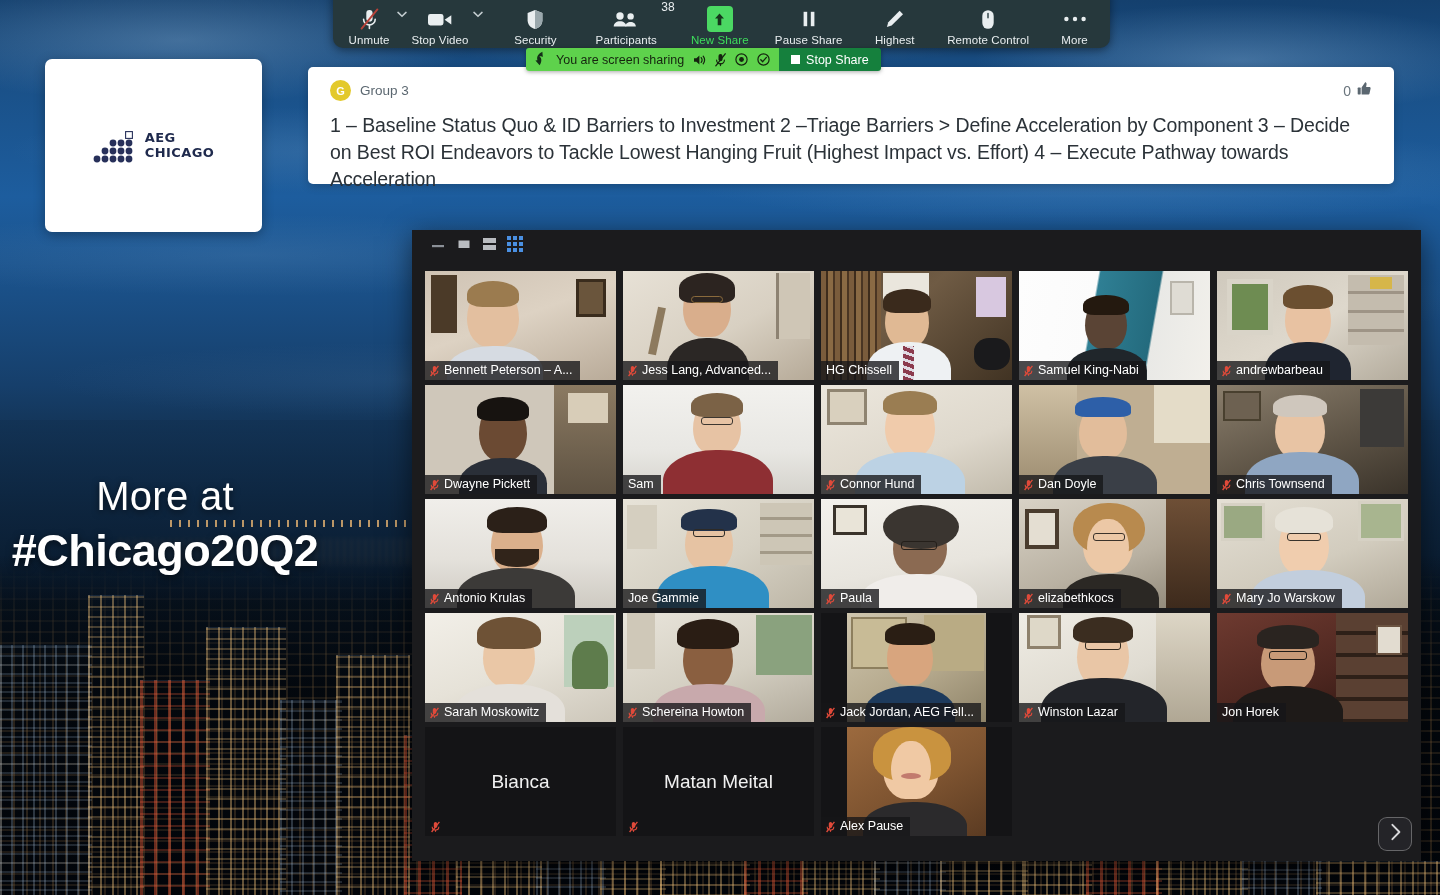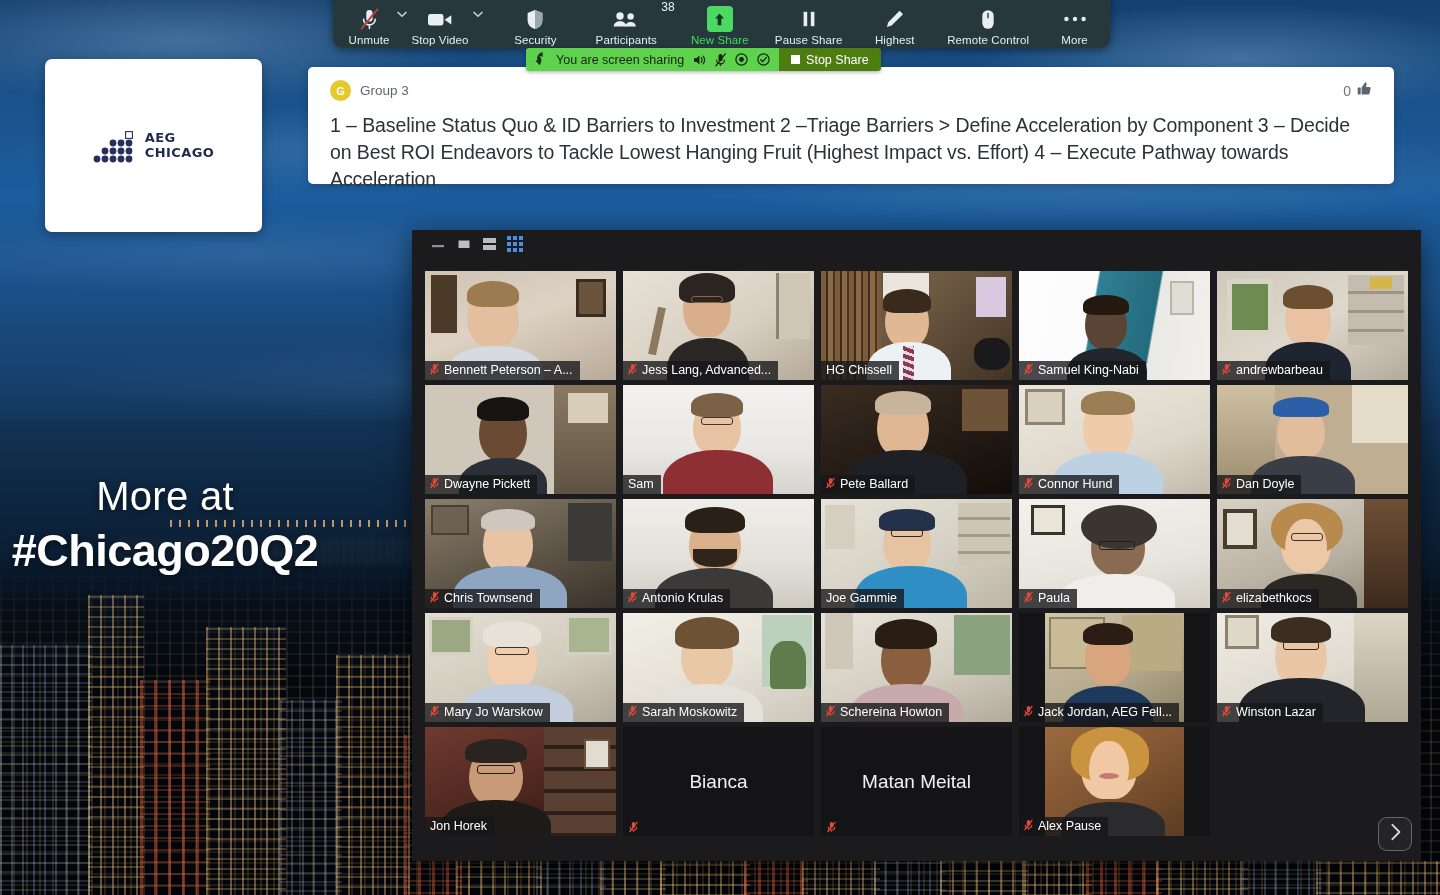--- a/index.html
+++ b/index.html
@@ -207,21 +207,21 @@
   #share-bar .sb-green {
     background: #5ed24c;
     display: flex;
     align-items: center;
     gap: 9px;
     padding: 0 9px 0 8px;
     color: #12200f;
   }
   #share-bar .sb-text { color: #15240f; font-size: 12.5px; }
   #share-bar .sb-red {
-    background: #4d7c0f;
+    background: #15803d;
     color: #fff;
     display: flex;
     align-items: center;
     gap: 6px;
     padding: 0 12px;
     font-size: 12.5px;
     cursor: pointer;
   }
   .sb-stopsq { width: 9px; height: 9px; background: #fff; display:inline-block; }
   .sb-ico { display: flex; align-items: center; cursor: pointer; }
@@ -370,21 +370,21 @@
     inset: 0;
   }
   .tile-video.inset {
     left: 26px; right: 26px;
   }
   .tile-name {
     position: absolute;
     left: 0; bottom: 0;
     max-width: 100%;
     display: flex;
-    align-items: flex-start;
+    align-items: flex-end;
     gap: 5px;
     padding: 2px 7px 3px 5px;
     background: rgba(22,22,24,0.78);
     color: #fff;
     font-size: 12.5px;
     white-space: nowrap;
     overflow: hidden;
   }
   .tile-name .nm { overflow: hidden; text-overflow: ellipsis; }
   .tile-novideo-name {
@@ -829,40 +829,20 @@
           <div class="person" style="left:70px;top:12px;width:48px;height:58px;background:#e7c3a4;"></div>
           <div style="position:absolute;left:68px;top:8px;width:52px;height:24px;background:#7b6246;border-radius:50% 50% 26% 26%;"></div>
           <div style="position:absolute;left:78px;top:32px;width:32px;height:8px;border:1.4px solid #3c3630;border-radius:3px;"></div>
           <div class="shoulders" style="left:40px;width:110px;height:44px;background:#8e2f33;"></div>
         </div>
         <div class="tile-name">
           <span class="nm">Sam</span>
         </div>
       </div>
 
-      <div class="tile">
-        <div class="tile-video">
-          <div class="v" style="background:linear-gradient(160deg,#3a2c22 0%,#241b14 55%,#120d09 100%);"></div>
-          <div style="position:absolute;right:4px;top:4px;width:46px;height:42px;background:#6d5338;"></div>
-          <div class="person" style="left:56px;top:10px;width:52px;height:62px;background:#e0b794;"></div>
-          <div style="position:absolute;left:54px;top:6px;width:56px;height:24px;background:#c8b49a;border-radius:50% 50% 26% 26%;"></div>
-          <div class="shoulders" style="left:24px;width:122px;height:44px;background:#1e2026;"></div>
-        </div>
-        <div class="tile-name">
-          <span class="mute-ico">
-            <svg width="9" height="12" viewBox="0 0 9 12" aria-hidden="true">
-                <rect x="2.8" y="1" width="3.4" height="6" rx="1.7" fill="#e04a3a"></rect>
-                <path d="M1.2 5.8a3.3 3.3 0 0 0 6.6 0" stroke="#e04a3a" stroke-width="1.1" fill="none"></path>
-                <line x1="4.5" y1="9" x2="4.5" y2="10.8" stroke="#e04a3a" stroke-width="1.1"></line>
-                <line x1="0.6" y1="11" x2="8.4" y2="0.8" stroke="#e04a3a" stroke-width="1.3"></line>
-              </svg>
-          </span>
-          <span class="nm">Pete Ballard</span>
-        </div>
-      </div>
 
       <div class="tile">
         <div class="tile-video">
           <div class="v" style="background:linear-gradient(160deg,#ece7dd 0%,#ded8cc 60%,#c2bbac 100%);"></div>
           <div style="position:absolute;left:6px;top:4px;width:40px;height:36px;background:#d9d0be;border:3px solid #8f8471;"></div>
           <div class="person" style="left:64px;top:10px;width:50px;height:62px;background:#f0cbab;"></div>
           <div style="position:absolute;left:62px;top:6px;width:54px;height:24px;background:#9a7d52;border-radius:50% 50% 26% 26%;"></div>
           <div class="shoulders" style="left:34px;width:110px;height:42px;background:#bcd2e4;"></div>
         </div>
         <div class="tile-name">

